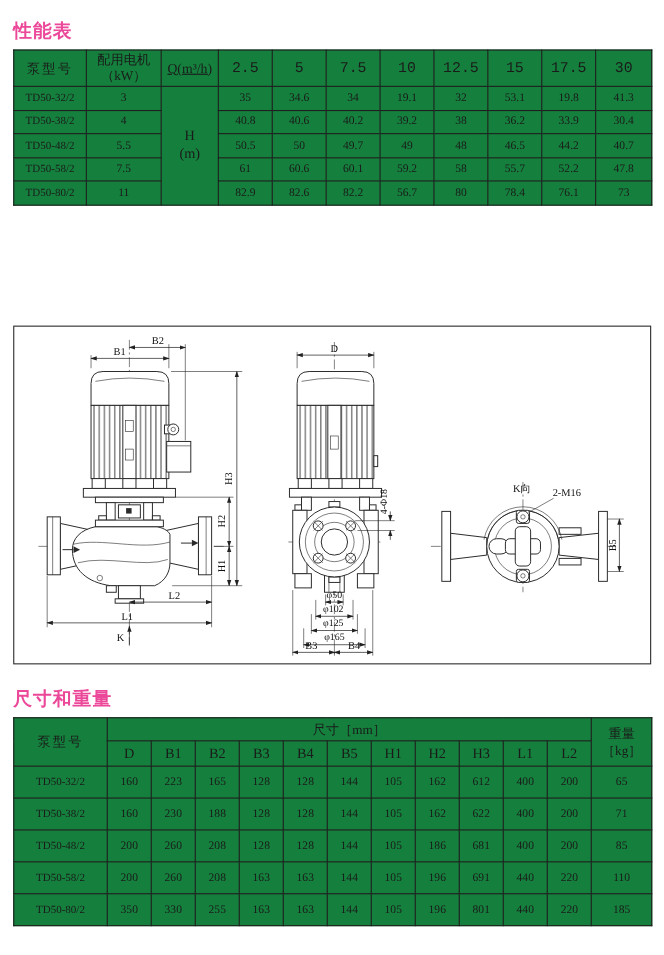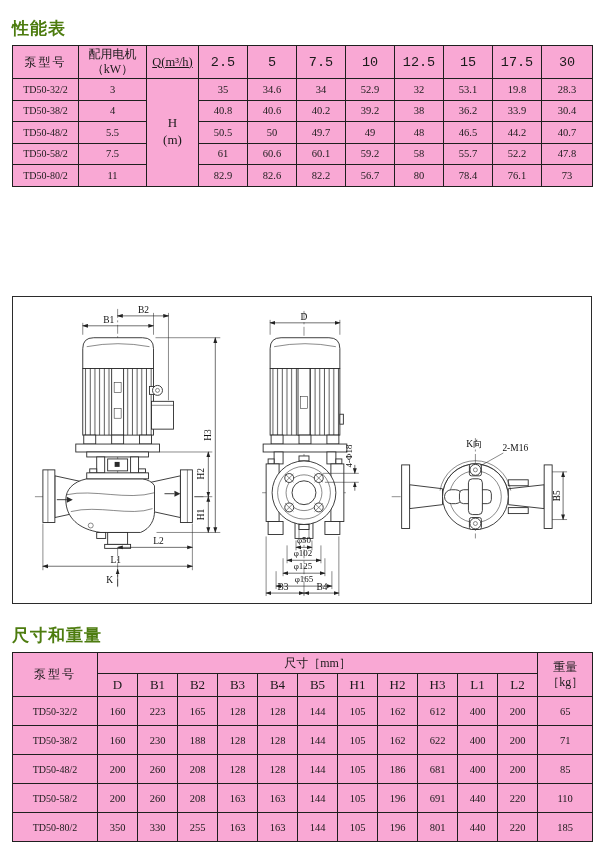--- a/index.html
+++ b/index.html
@@ -1,22 +1,22 @@
 <!DOCTYPE html>
 <html><head>
 <meta charset="utf-8">
 <style>
   html,body{margin:0;padding:0;background:#ffffff;}
   body{width:604px;height:868px;position:relative;overflow:hidden;
        font-family:"Liberation Serif",serif;color:#141414;}
   .title{position:absolute;left:12px;font-family:"Liberation Sans",sans-serif;
-         font-weight:700;font-size:17px;line-height:1;color:#4d7c0f;letter-spacing:1px;}
+         font-weight:700;font-size:17px;line-height:1;color:#ec4899;letter-spacing:1px;}
   .t1{top:20px;}
   .t2{top:627px;}
-  table{border-collapse:collapse;table-layout:fixed;position:absolute;background:#f9a8d4;}
+  table{border-collapse:collapse;table-layout:fixed;position:absolute;background:#15803d;}
   td{border:1px solid #1f1f1f;text-align:center;vertical-align:middle;padding:0;
      color:#1a1a1a;overflow:hidden;}
   
   .perf{left:12px;top:45px;width:580px;}
   .perf .ph td{height:32px;}
   .perf .pr td{height:20.5px;}
   .cn{font-size:12px;}
   .cn div{line-height:1.25;}
   .sp{letter-spacing:2px;}
   .qh{font-size:12.5px;text-decoration:underline;}
@@ -84,25 +84,25 @@
   <tr class="pr">
     <td class="model">TD50-32/2</td>
     <td class="num">3</td>
     <td class="hcell" rowspan="5">
       <div>H</div>
       <div>(m)</div>
     </td>
     <td class="num">35</td>
     <td class="num">34.6</td>
     <td class="num">34</td>
-    <td class="num">52.9</td>
+    <td class="num">19.1</td>
     <td class="num">32</td>
     <td class="num">53.1</td>
     <td class="num">19.8</td>
-    <td class="num">28.3</td>
+    <td class="num">41.3</td>
   </tr>
   <tr class="pr">
     <td class="model">TD50-38/2</td>
     <td class="num">4</td>
     <td class="num">40.8</td>
     <td class="num">40.6</td>
     <td class="num">40.2</td>
     <td class="num">39.2</td>
     <td class="num">38</td>
     <td class="num">36.2</td>

